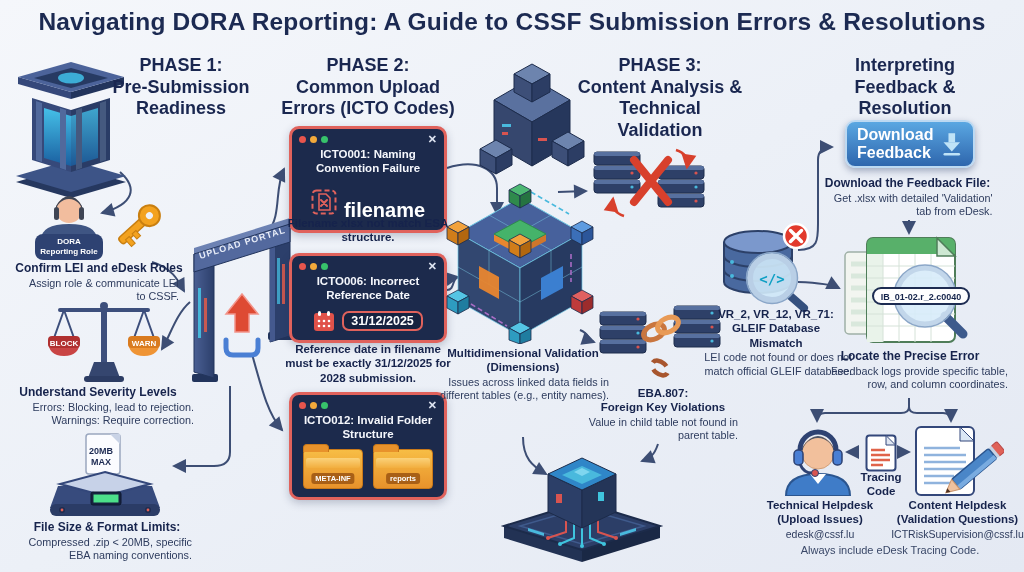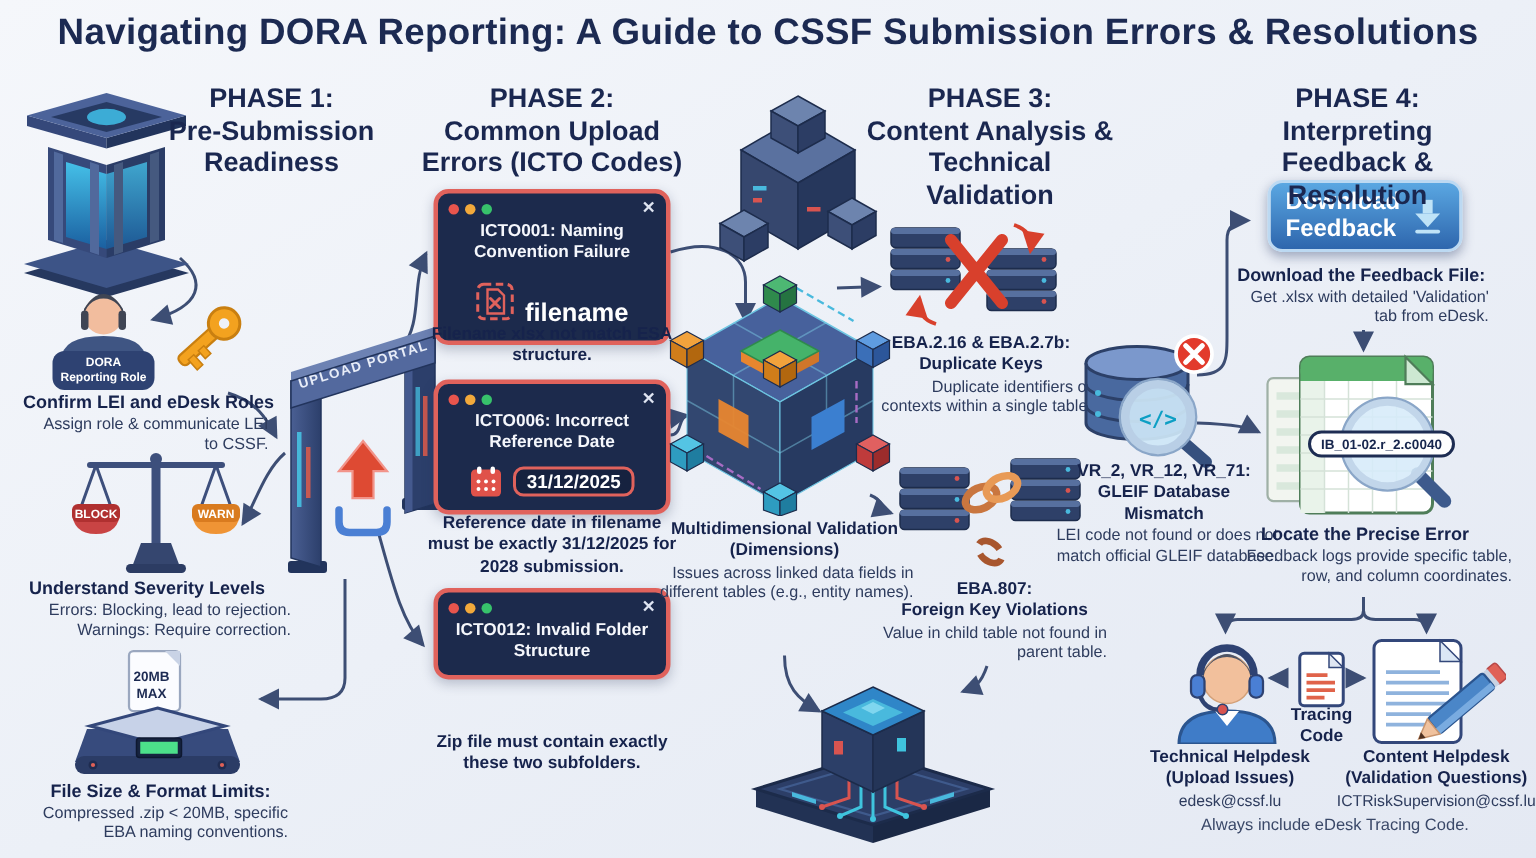--- a/index.html
+++ b/index.html
@@ -16,21 +16,21 @@
   .cap .t2{font-weight:bold;font-size:11.5px;color:#16234c;}
   .cap .b{font-size:10.8px;color:#2e3c5e;margin-top:1px;text-align:right;}
   .err-card{position:absolute;width:158px;background:#1c2a4c;border:3px solid #e0625c;
     border-radius:10px;box-shadow:0 3px 8px rgba(30,42,80,.25);padding:4px 7px 8px;box-sizing:border-box;}
   .err-head{display:flex;align-items:center;gap:4px;height:12px;}
   .dot{width:7px;height:7px;border-radius:50%;}
   .dot.r{background:#e8554d}.dot.y{background:#f2a93b}.dot.g{background:#37c26b}
   .err-x{margin-left:auto;color:#dfe5f2;font-size:11px;font-weight:bold;line-height:1;}
   .err-title{color:#f5f7fc;font-weight:bold;font-size:11.5px;text-align:center;line-height:1.2;margin-top:3px;}
   .err-body{display:flex;align-items:center;justify-content:center;gap:7px;margin-top:7px;}
-  .fname{color:#fff;font-weight:bold;font-size:17px;margin-top:16px;}
+  .fname{color:#fff;font-weight:bold;font-size:20px;margin-top:16px;}
   .date-pill{border:2px solid #e0625c;border-radius:7px;padding:1px 7px;color:#fff;
     font-weight:bold;font-size:12.5px;background:#16223f;}
   .folders{display:flex;justify-content:center;gap:10px;margin-top:7px;}
   .folder{position:relative;width:58px;height:38px;background:linear-gradient(180deg,#f7bd45,#e8922b);
     border-radius:4px;border:1px solid #c9791a;}
   .folder:before{content:"";position:absolute;top:-6px;left:-1px;width:24px;height:7px;
     background:#e8922b;border:1px solid #c9791a;border-bottom:none;border-radius:4px 4px 0 0;}
   .folder:after{content:"";position:absolute;top:8px;left:2px;right:2px;height:10px;
     background:linear-gradient(180deg,#fbd27a,#f2ae3e);border-radius:2px;}
   .folder .flabel{position:absolute;z-index:2;bottom:4px;left:50%;transform:translateX(-50%);
@@ -88,21 +88,20 @@
   </div>
   <div class="phase-h" style="left:273px;width:190px;z-index:3">
     <div>PHASE 2:</div>
       <div>Common Upload Errors (ICTO Codes)</div>
   </div>
   <div class="phase-h" style="left:575px;width:170px;z-index:3">
     <div>PHASE 3:</div>
       <div>Content Analysis &amp; Technical Validation</div>
   </div>
   <div class="phase-h" style="left:815px;width:180px;z-index:3">
-    <div>PHASE 4:</div>
       <div>Interpreting Feedback &amp; Resolution</div>
   </div>
 
   <svg class="abs" style="left:12px;top:58px;z-index:2" width="118" height="148" viewBox="0 0 118 148">
     <defs>
         <linearGradient id="bg1" x1="0" y1="0" x2="0" y2="1">
       <stop offset="0" stop-color="#45c0e8"></stop>
           <stop offset="1" stop-color="#1a5fa0"></stop>
         </linearGradient>
       </defs>
@@ -265,23 +264,28 @@
   </div>
 
   <div class="err-card" style="left:289px;top:392px;z-index:2">
     <div class="err-head">
       <span class="dot r"></span>
       <span class="dot y"></span>
       <span class="dot g"></span>
       <span class="err-x">✕</span>
     </div>
     <div class="err-title">ICTO012: Invalid Folder Structure</div>
-  </div>
-  <div class="cap" style="left:285px;top:488px;width:166px;z-index:2">
-    <div class="t2">Zip file must contain exactly these two subfolders.</div>
+    <div class="folders">
+      <div class="folder">
+        <span class="flabel">META-INF</span>
+      </div>
+      <div class="folder">
+        <span class="flabel">reports</span>
+      </div>
+    </div>
   </div>
 
   <svg class="abs" style="left:478px;top:62px;z-index:2" width="108" height="118" viewBox="0 0 108 118">
     <polygon points="54,16 92,38 54,60 16,38" fill="#5a719f" stroke="#1d2c4c"></polygon>
     <polygon points="16,38 54,60 54,104 16,82" fill="#36476e" stroke="#1d2c4c"></polygon>
     <polygon points="54,60 92,38 92,82 54,104" fill="#26375c" stroke="#1d2c4c"></polygon>
     <polygon points="54,2 72,12 54,22 36,12" fill="#6d84ae" stroke="#1d2c4c"></polygon>
     <polygon points="36,12 54,22 54,40 36,30" fill="#3d4f78" stroke="#1d2c4c"></polygon>
     <polygon points="54,22 72,12 72,30 54,40" fill="#2c3d64" stroke="#1d2c4c"></polygon>
     <polygon points="18,78 34,87 18,96 2,87" fill="#6d84ae" stroke="#1d2c4c"></polygon>
@@ -362,25 +366,20 @@
         <rect x="66" y="48" width="46" height="4" rx="2" fill="#57709f"></rect>
       <circle cx="104" cy="27" r="1.6" fill="#d85450"></circle>
         <circle cx="104" cy="41" r="1.6" fill="#49b9dd"></circle>
         <circle cx="104" cy="55" r="1.6" fill="#d85450"></circle>
     </g>
     <path d="M84,4 q13,4 11,17" stroke="#d8402c" stroke-width="2.5" fill="none" marker-end="url(#arrR)"></path>
     <path d="M32,70 q-13,-4 -11,-17" stroke="#d8402c" stroke-width="2.5" fill="none" marker-end="url(#arrR)"></path>
     <path d="M42,14 L76,56 M76,14 L42,56" stroke="#d8402c" stroke-width="8" stroke-linecap="round"></path>
   </svg>
 
-  <div class="cap" style="left:580px;top:222px;width:148px;z-index:2">
-    <div class="t2">EBA.2.16 &amp; EBA.2.7b:</div>
-    <div class="t2">Duplicate Keys</div>
-    <div class="b">Duplicate identifiers or contexts within a single table.</div>
-  </div>
 
   <svg class="abs" style="left:598px;top:300px;z-index:2" width="125" height="84" viewBox="0 0 125 84">
     <g>
       <rect x="2" y="12" width="46" height="13" rx="3" fill="#2e4068" stroke="#1d2c4c"></rect>
         <rect x="2" y="12" width="46" height="4" rx="2" fill="#57709f"></rect>
       <rect x="2" y="26" width="46" height="13" rx="3" fill="#2e4068" stroke="#1d2c4c"></rect>
         <rect x="2" y="26" width="46" height="4" rx="2" fill="#57709f"></rect>
       <rect x="2" y="40" width="46" height="13" rx="3" fill="#2e4068" stroke="#1d2c4c"></rect>
         <rect x="2" y="40" width="46" height="4" rx="2" fill="#57709f"></rect>
       <circle cx="40" cy="19" r="1.6" fill="#d85450"></circle>

